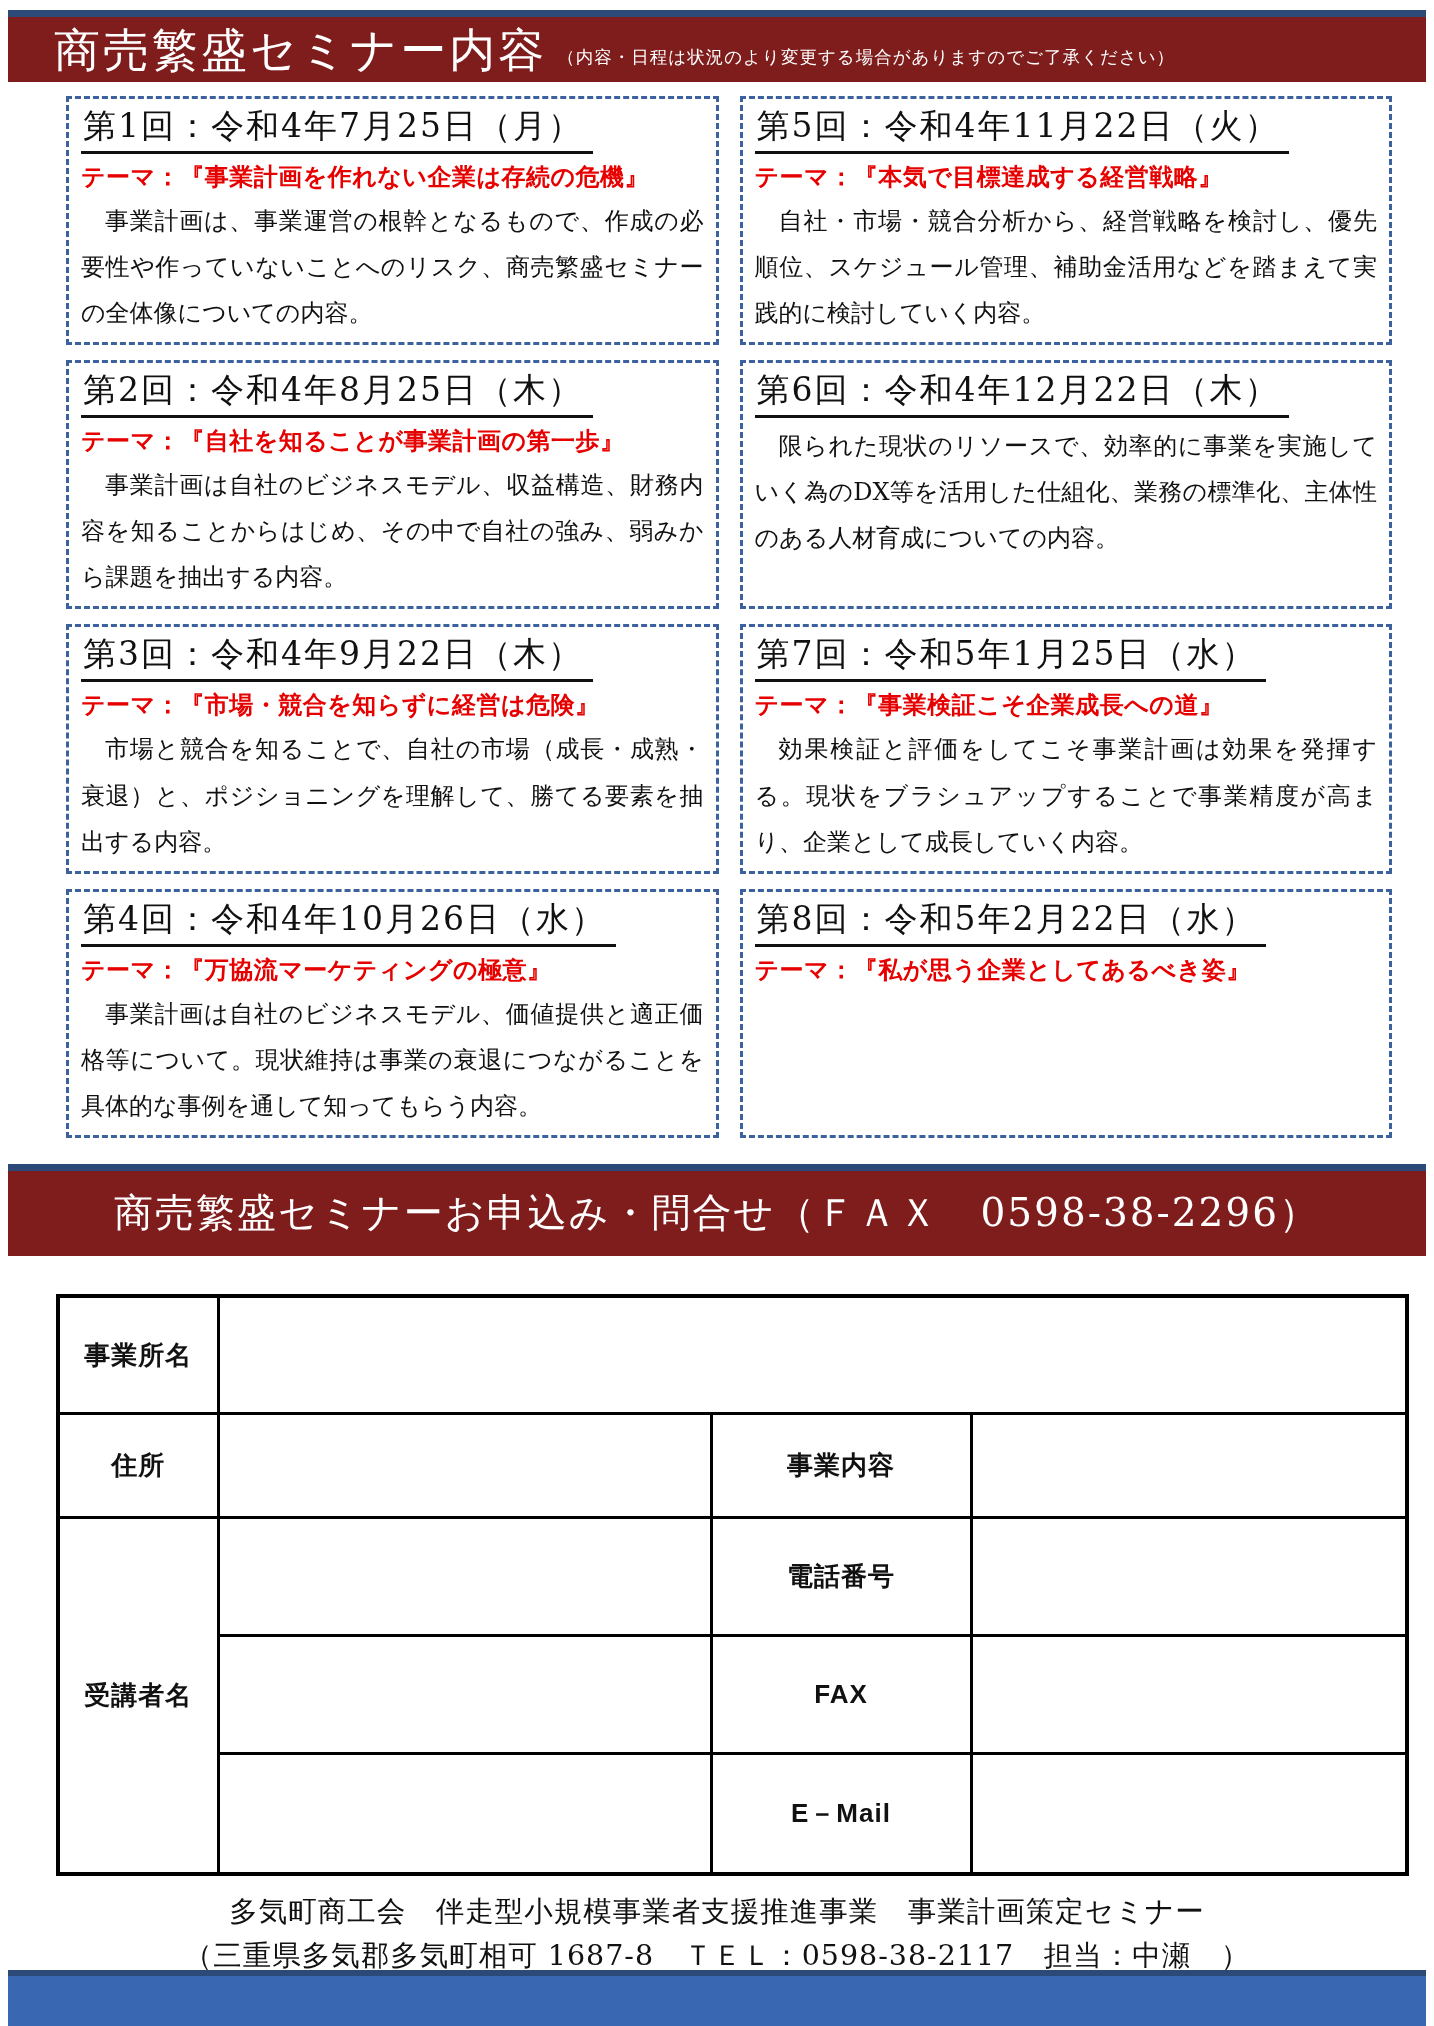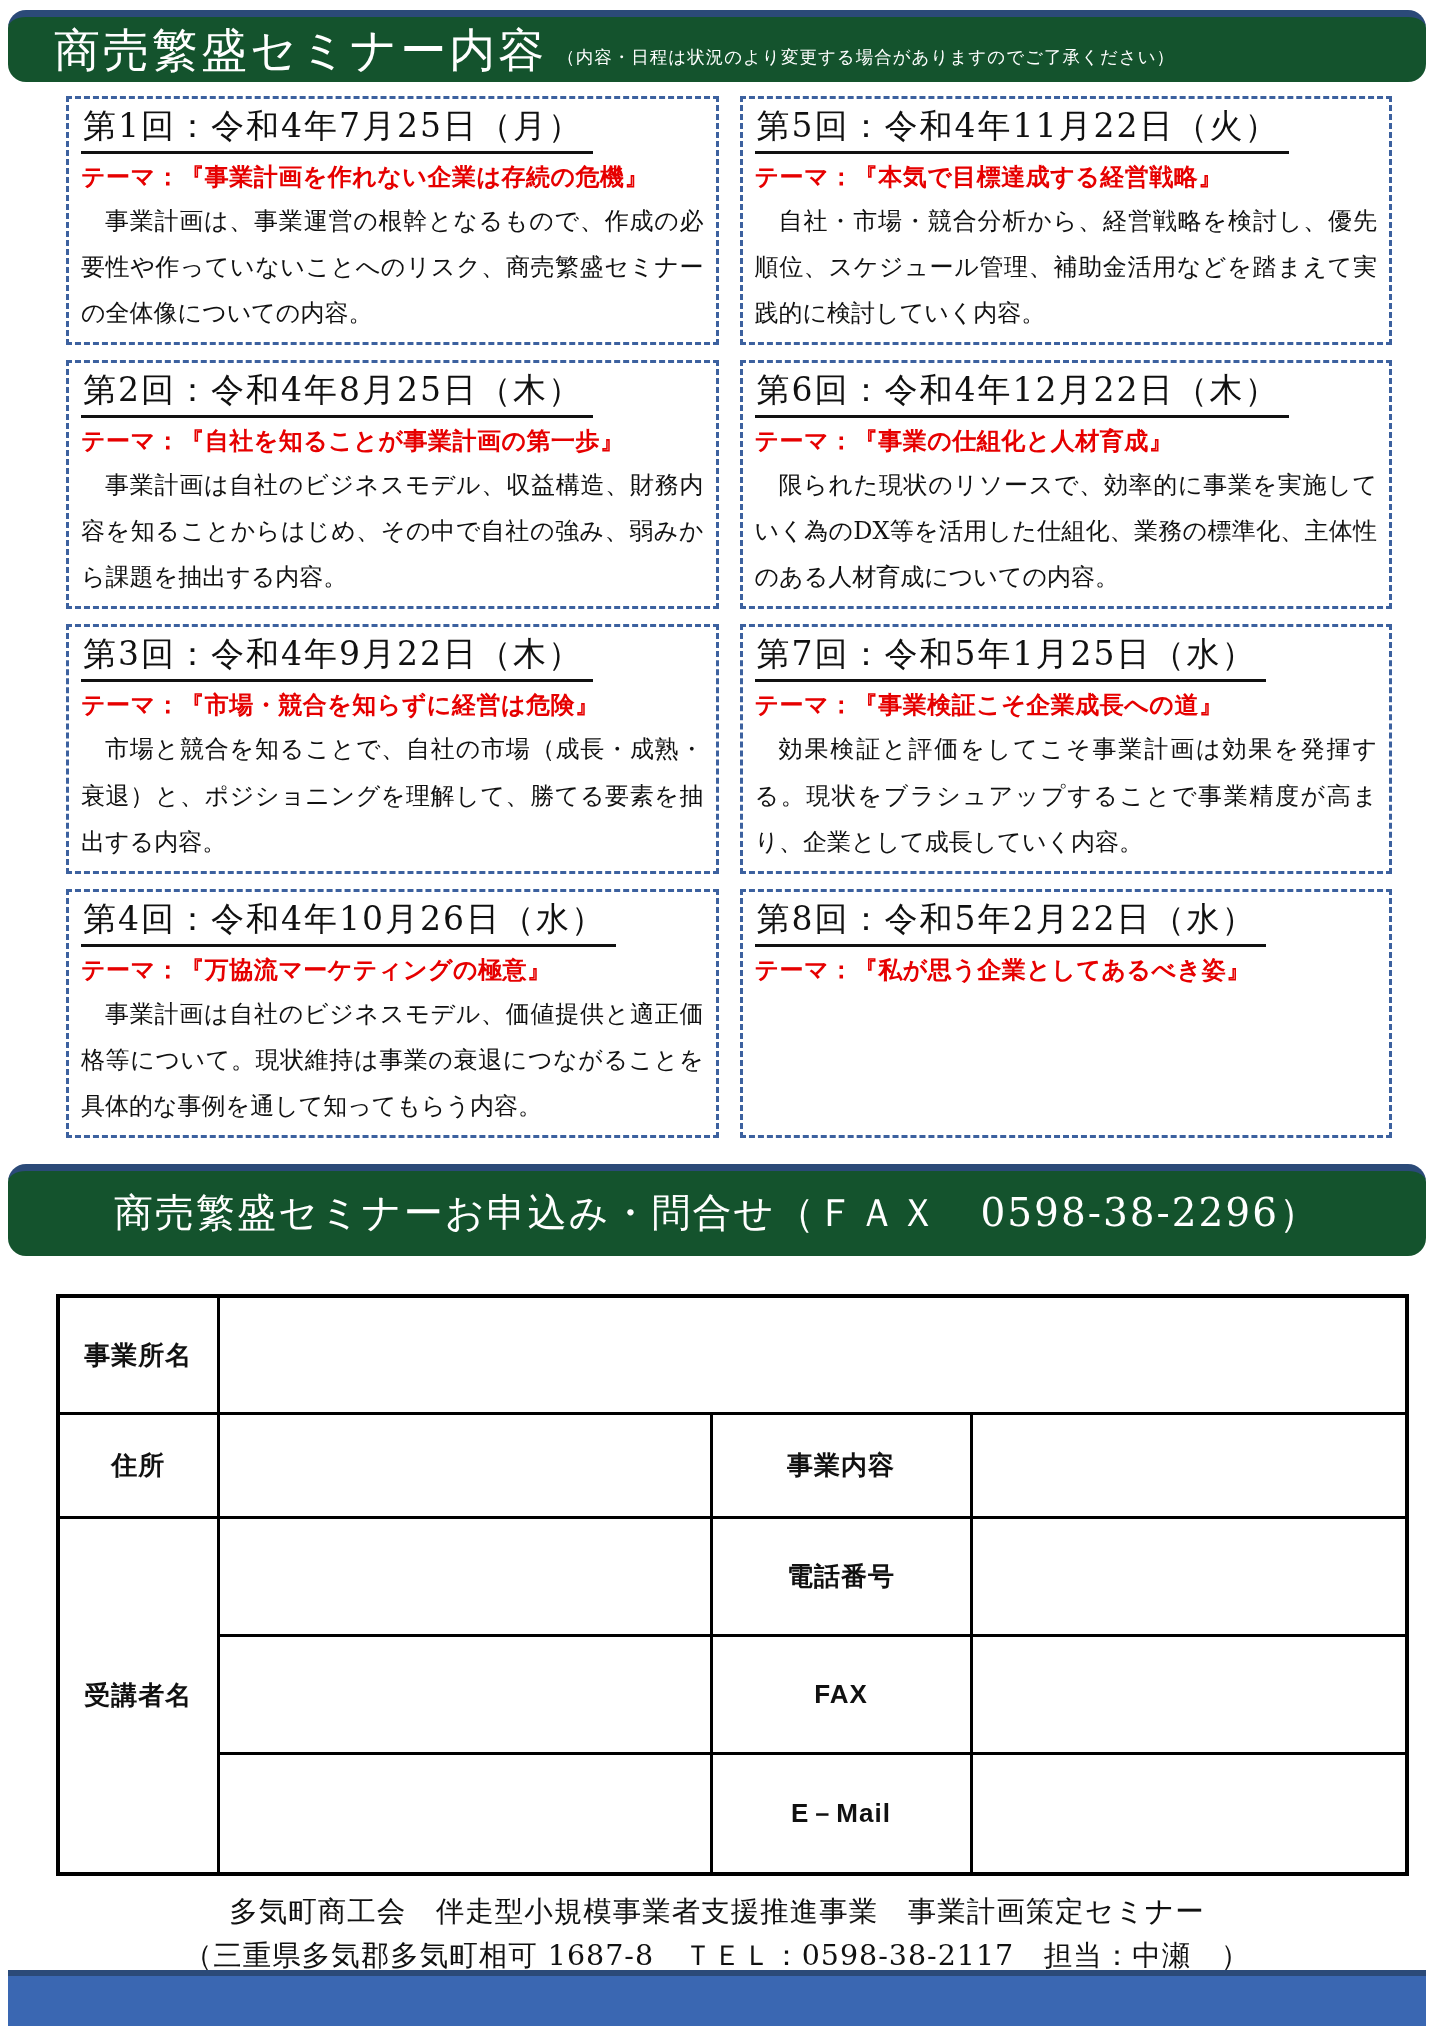--- a/index.html
+++ b/index.html
@@ -6,25 +6,24 @@
   body{
     width:1434px;height:2026px;
     background:#ffffff;
     position:relative;
     overflow:hidden;
     font-family:"DejaVu Serif","Liberation Serif",serif;
     color:#111;
   }
   
   .banner{
-    background:#14532d;
+    background:#7f1d1d;
     border-top:7px solid #2b4a78;
     color:#fff;
     box-sizing:border-box;
-    border-radius:18px;
   }
   .top-banner{
     margin:10px 8px 0 8px;
     height:72px;
     display:flex;
     align-items:flex-end;
     padding:0 0 8px 46px;
   }
   .top-banner .title{
     font-size:46px;
@@ -161,21 +160,20 @@
     </article>
 
     <article class="session">
       <h2 class="heading">第2回：令和4年8月25日（木）</h2>
       <p class="theme">テーマ：『自社を知ることが事業計画の第一歩』</p>
       <p class="desc">事業計画は自社のビジネスモデル、収益構造、財務内容を知ることからはじめ、その中で自社の強み、弱みから課題を抽出する内容。</p>
     </article>
 
     <article class="session">
       <h2 class="heading">第6回：令和4年12月22日（木）</h2>
-      <p class="theme">テーマ：『事業の仕組化と人材育成』</p>
       <p class="desc">限られた現状のリソースで、効率的に事業を実施していく為のDX等を活用した仕組化、業務の標準化、主体性のある人材育成についての内容。</p>
     </article>
 
     <article class="session">
       <h2 class="heading">第3回：令和4年9月22日（木）</h2>
       <p class="theme">テーマ：『市場・競合を知らずに経営は危険』</p>
       <p class="desc">市場と競合を知ることで、自社の市場（成長・成熟・衰退）と、ポジショニングを理解して、勝てる要素を抽出する内容。</p>
     </article>
 
     <article class="session">

